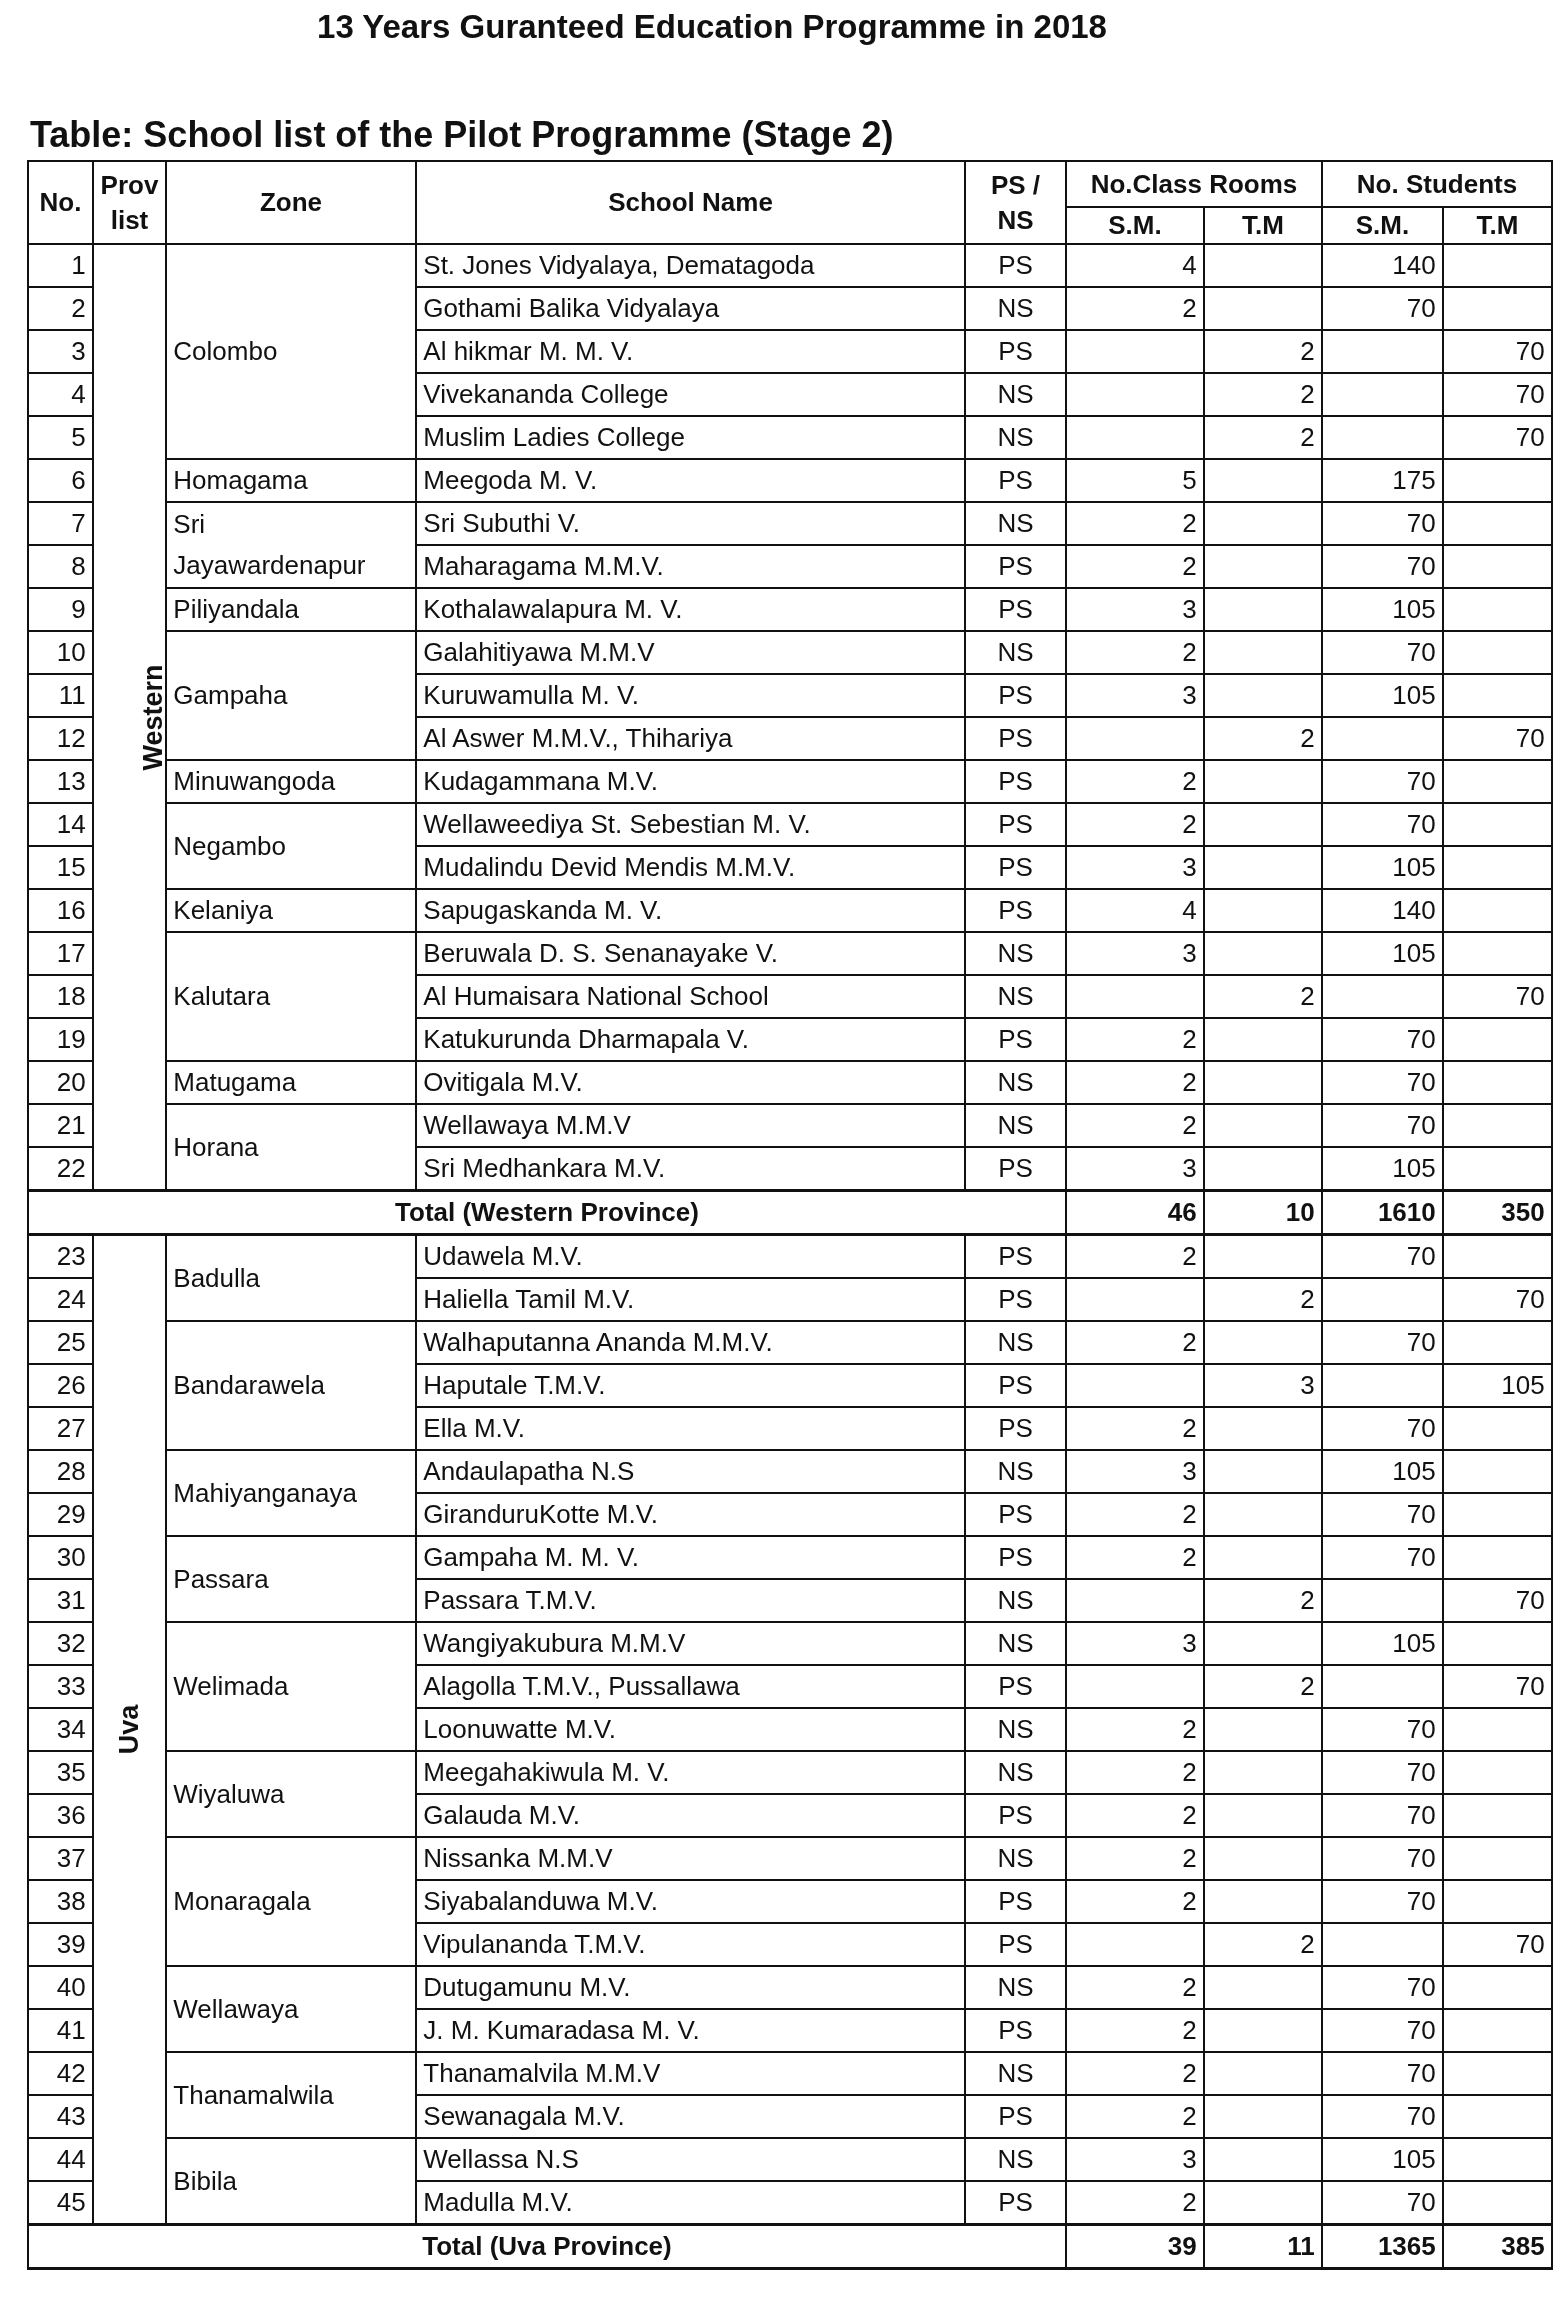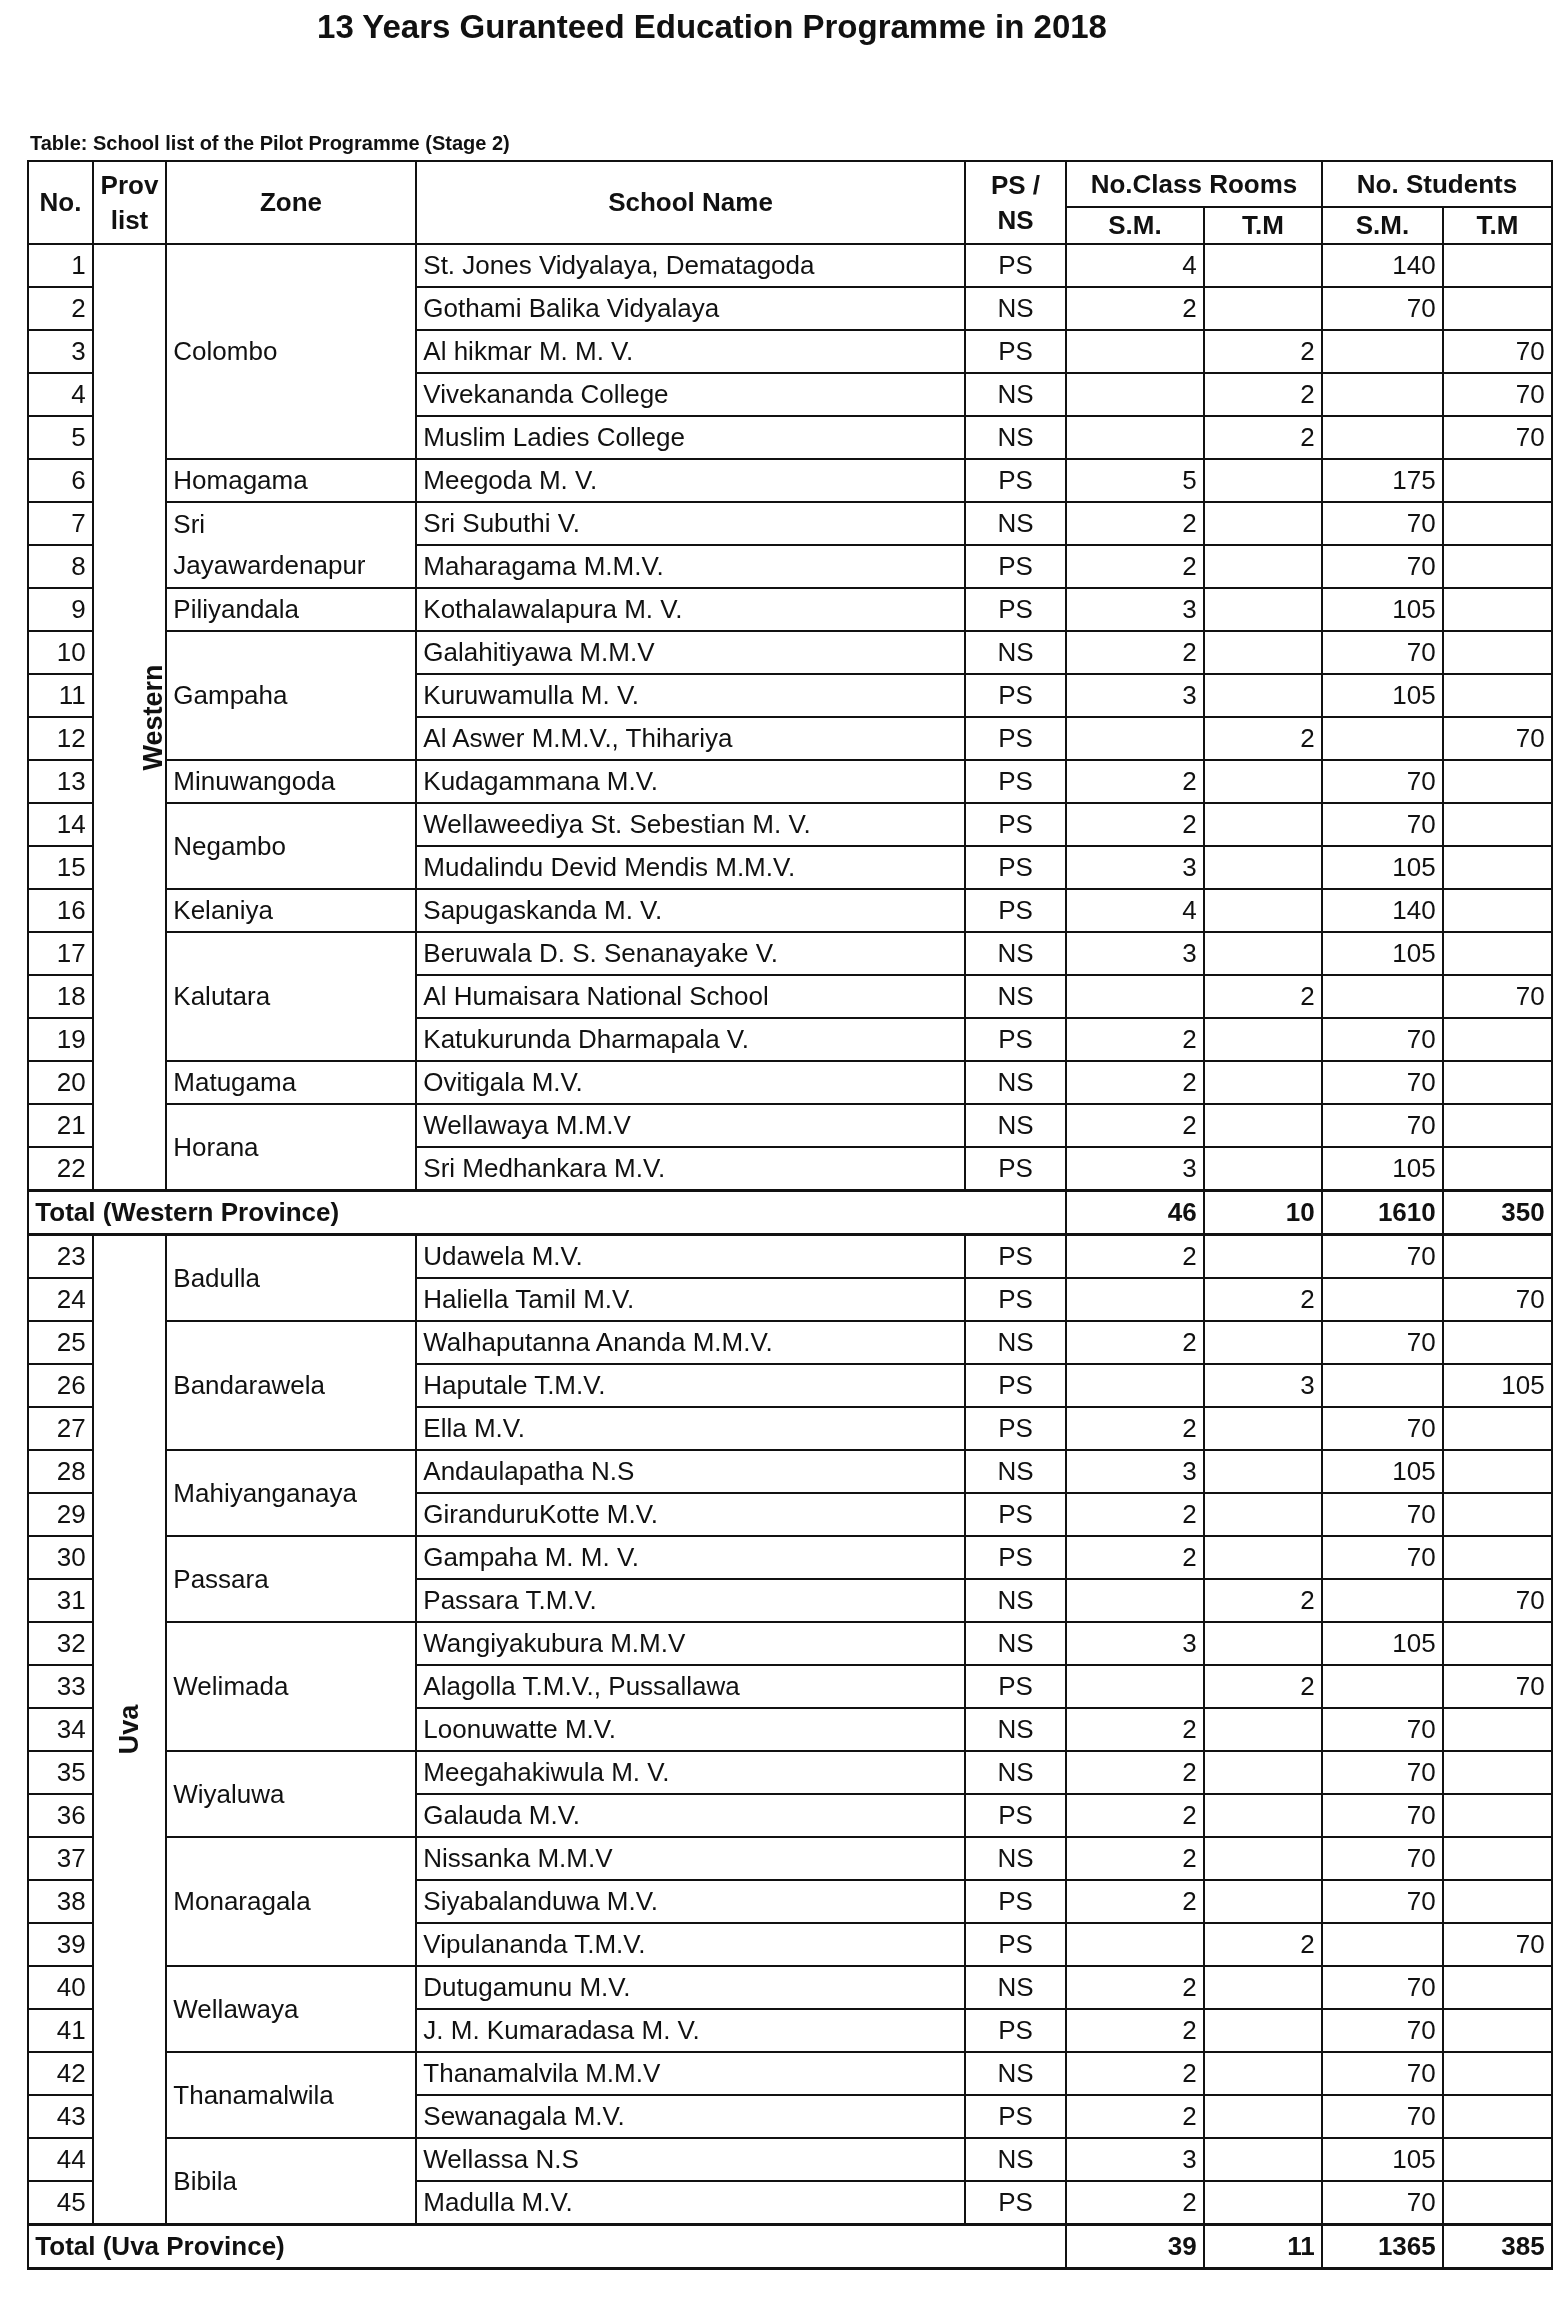--- a/index.html
+++ b/index.html
@@ -1,35 +1,35 @@
 <!DOCTYPE html>
 <html style="font-size:12.6px"><head>
 <meta charset="utf-8">
 <style>
   html, body { margin:0; padding:0; background:#ffffff; }
   body { width:1568px; height:2319px; position:relative; overflow:hidden;
          font-family:"Liberation Sans", sans-serif; color:#111; }
   .doc-title { position:absolute; left:0; top:7.9px; width:1424px; text-align:center;
                font-weight:bold; font-size:33px; letter-spacing:0px; }
-  .caption { position:absolute; left:30px; top:132px; font-weight:bold; font-size:20px; }
+  .caption { position:absolute; left:30px; top:114px; font-weight:bold; font-size:36px; }
   table.grid { position:absolute; left:27px; top:160px; border-collapse:collapse;
                table-layout:fixed; width:1524px;padding-left:44px; }
   table.grid td, table.grid th { border:2px solid #111; padding:0 6.3px; overflow:hidden;
                white-space:nowrap; font-size:26px; height:41px; line-height:41px; }
   table.grid th { font-weight:bold; text-align:center; font-size:26px; }
   table.grid thead tr.h1 th { height:44px; }
   table.grid thead tr.h2 th { height:35px; line-height:35px; }
   td.num { text-align:right; }
   td.ctr { text-align:center; }
   td.zone { vertical-align:middle;border-radius:29px; }
   td.prov { text-align:center; vertical-align:middle; padding:0; }
   .prov-label { display:inline-block; transform:rotate(-90deg); font-weight:bold;
                 font-size:27px; white-space:nowrap; }
   tr.total td { font-weight:bold; border-top:3.1px solid #111; border-bottom:3.1px solid #111; }
-  tr.total td.total-label { }
+  tr.total td.total-label { text-align:center; }
   .hdr-two { line-height:35px; }
 </style>
 </head>
 <body>
 
 <div class="doc-title">13 Years Guranteed Education Programme in 2018</div>
 <div class="caption">Table:  School list  of the Pilot Programme (Stage 2)</div>
 
 <table class="grid">
   <colgroup>

